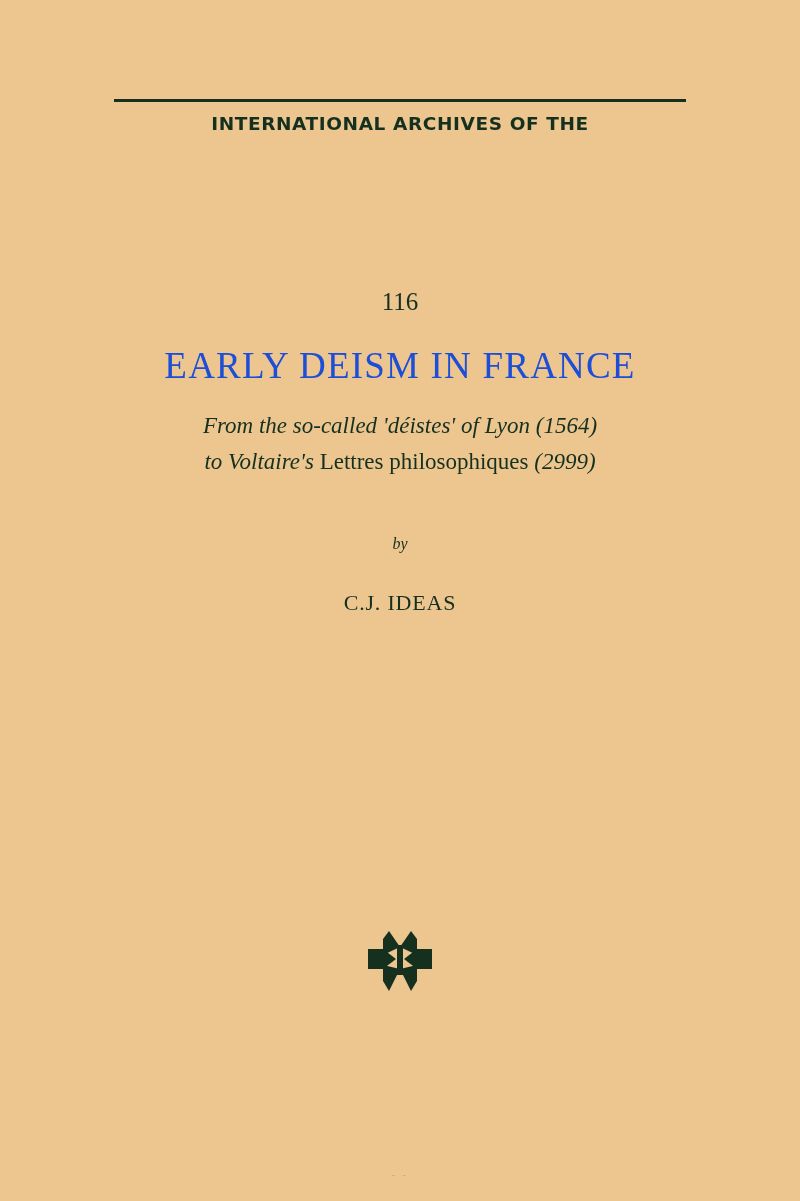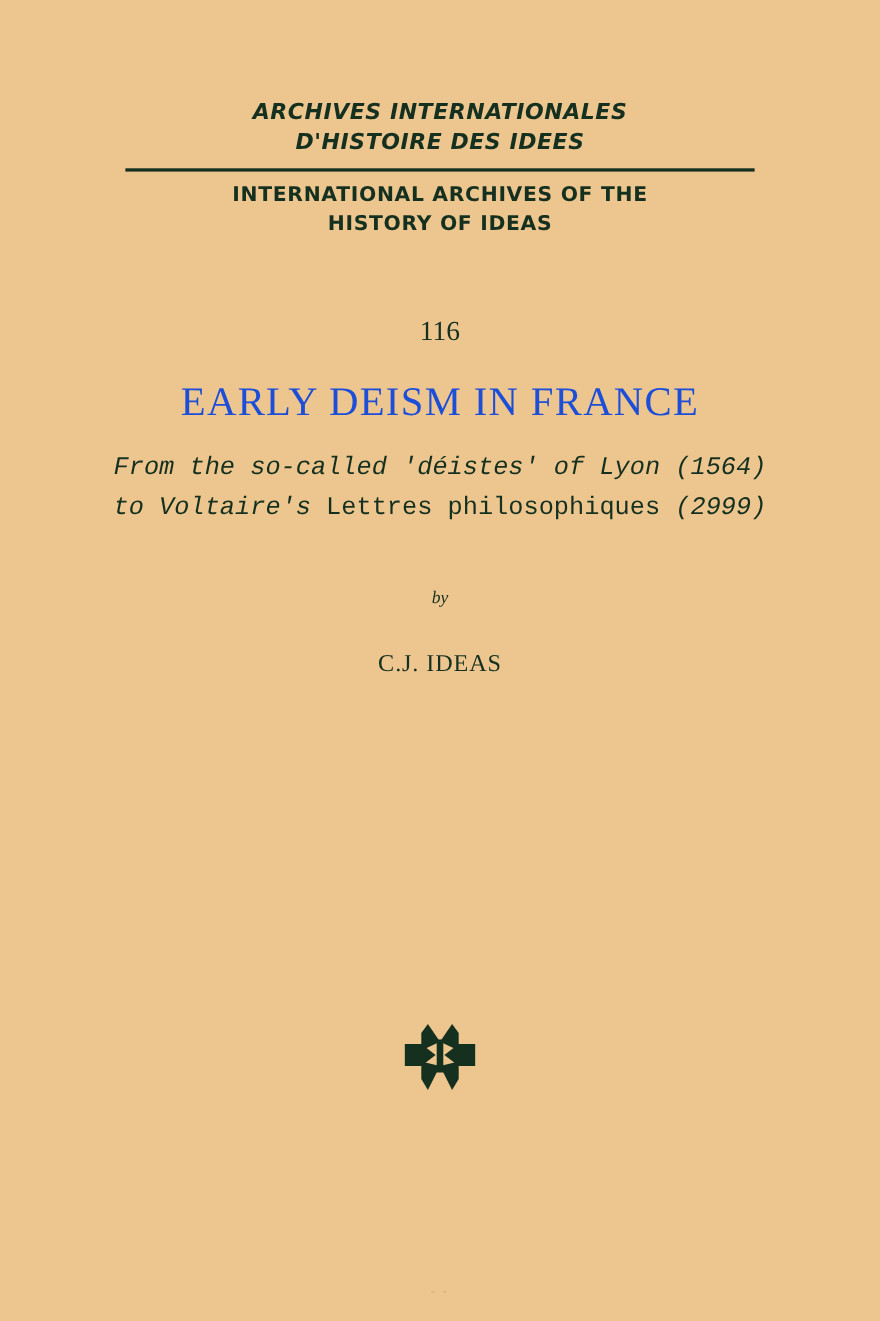--- a/index.html
+++ b/index.html
@@ -83,21 +83,21 @@
   }
 
   
   .subtitle {
     position: absolute;
     left: 0;
     right: 0;
     top: 408px;
     text-align: center;
     color: #15301f;
-    font-family: Liberation Mono, monospace;
+    font-family: Liberation Serif, serif;
     font-size: 23px;
     line-height: 1.55;
   }
   .subtitle .line {
     display: block;
   }
   .subtitle .it {
     font-style: italic;
   }
   .subtitle .up {
@@ -169,28 +169,23 @@
     color: #cbab7c;
     letter-spacing: 2px;
   }
 </style>
 </head>
 <body>
 
 <div class="cover">
 
   <div class="series-block">
-    <div class="series-fr">
-      <span class="line">ARCHIVES INTERNATIONALES</span>
-      <span class="line">D'HISTOIRE DES IDEES</span>
-    </div>
     <div class="rule"></div>
     <div class="series-en">
       <span class="line">INTERNATIONAL ARCHIVES OF THE</span>
-      <span class="line">HISTORY OF IDEAS</span>
     </div>
   </div>
 
   <div class="volume">116</div>
 
   <div class="title">EARLY DEISM IN FRANCE</div>
 
   <div class="subtitle">
     <span class="line it">From the so-called 'déistes' of Lyon (1564)</span>
     <span class="line"><span class="it">to Voltaire's </span><span class="up">Lettres philosophiques</span><span class="it"> (2999)</span></span>

